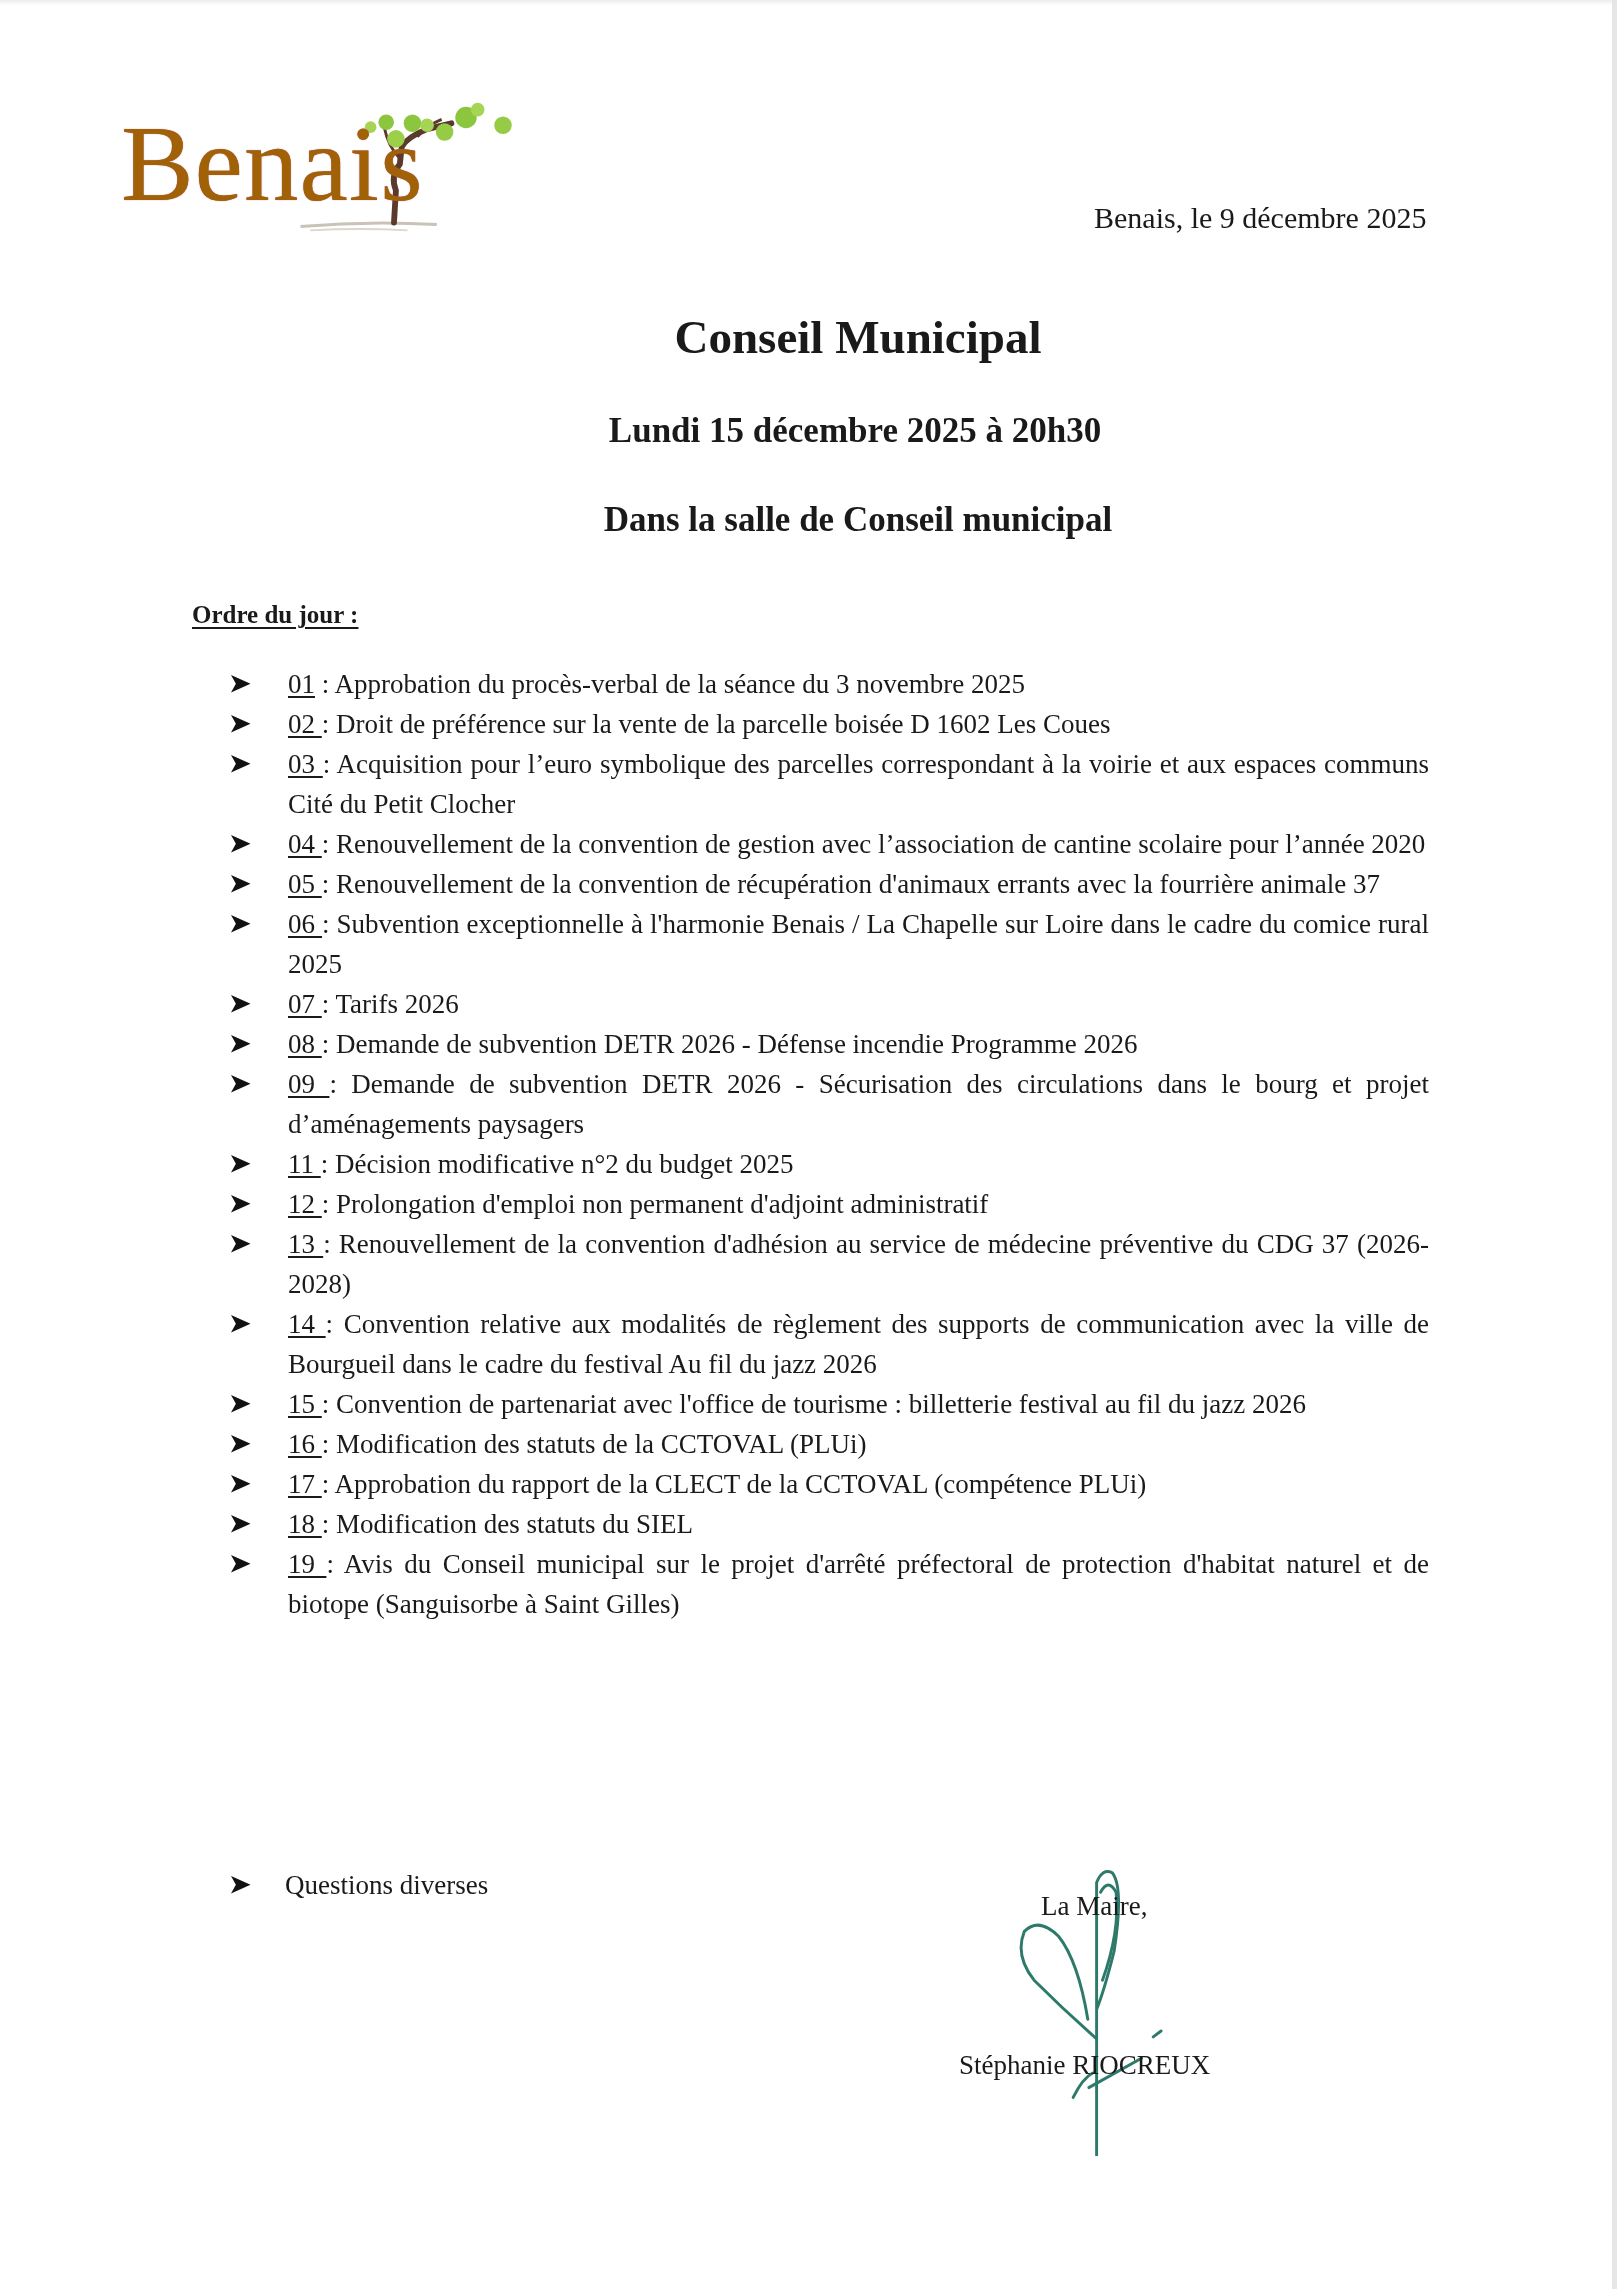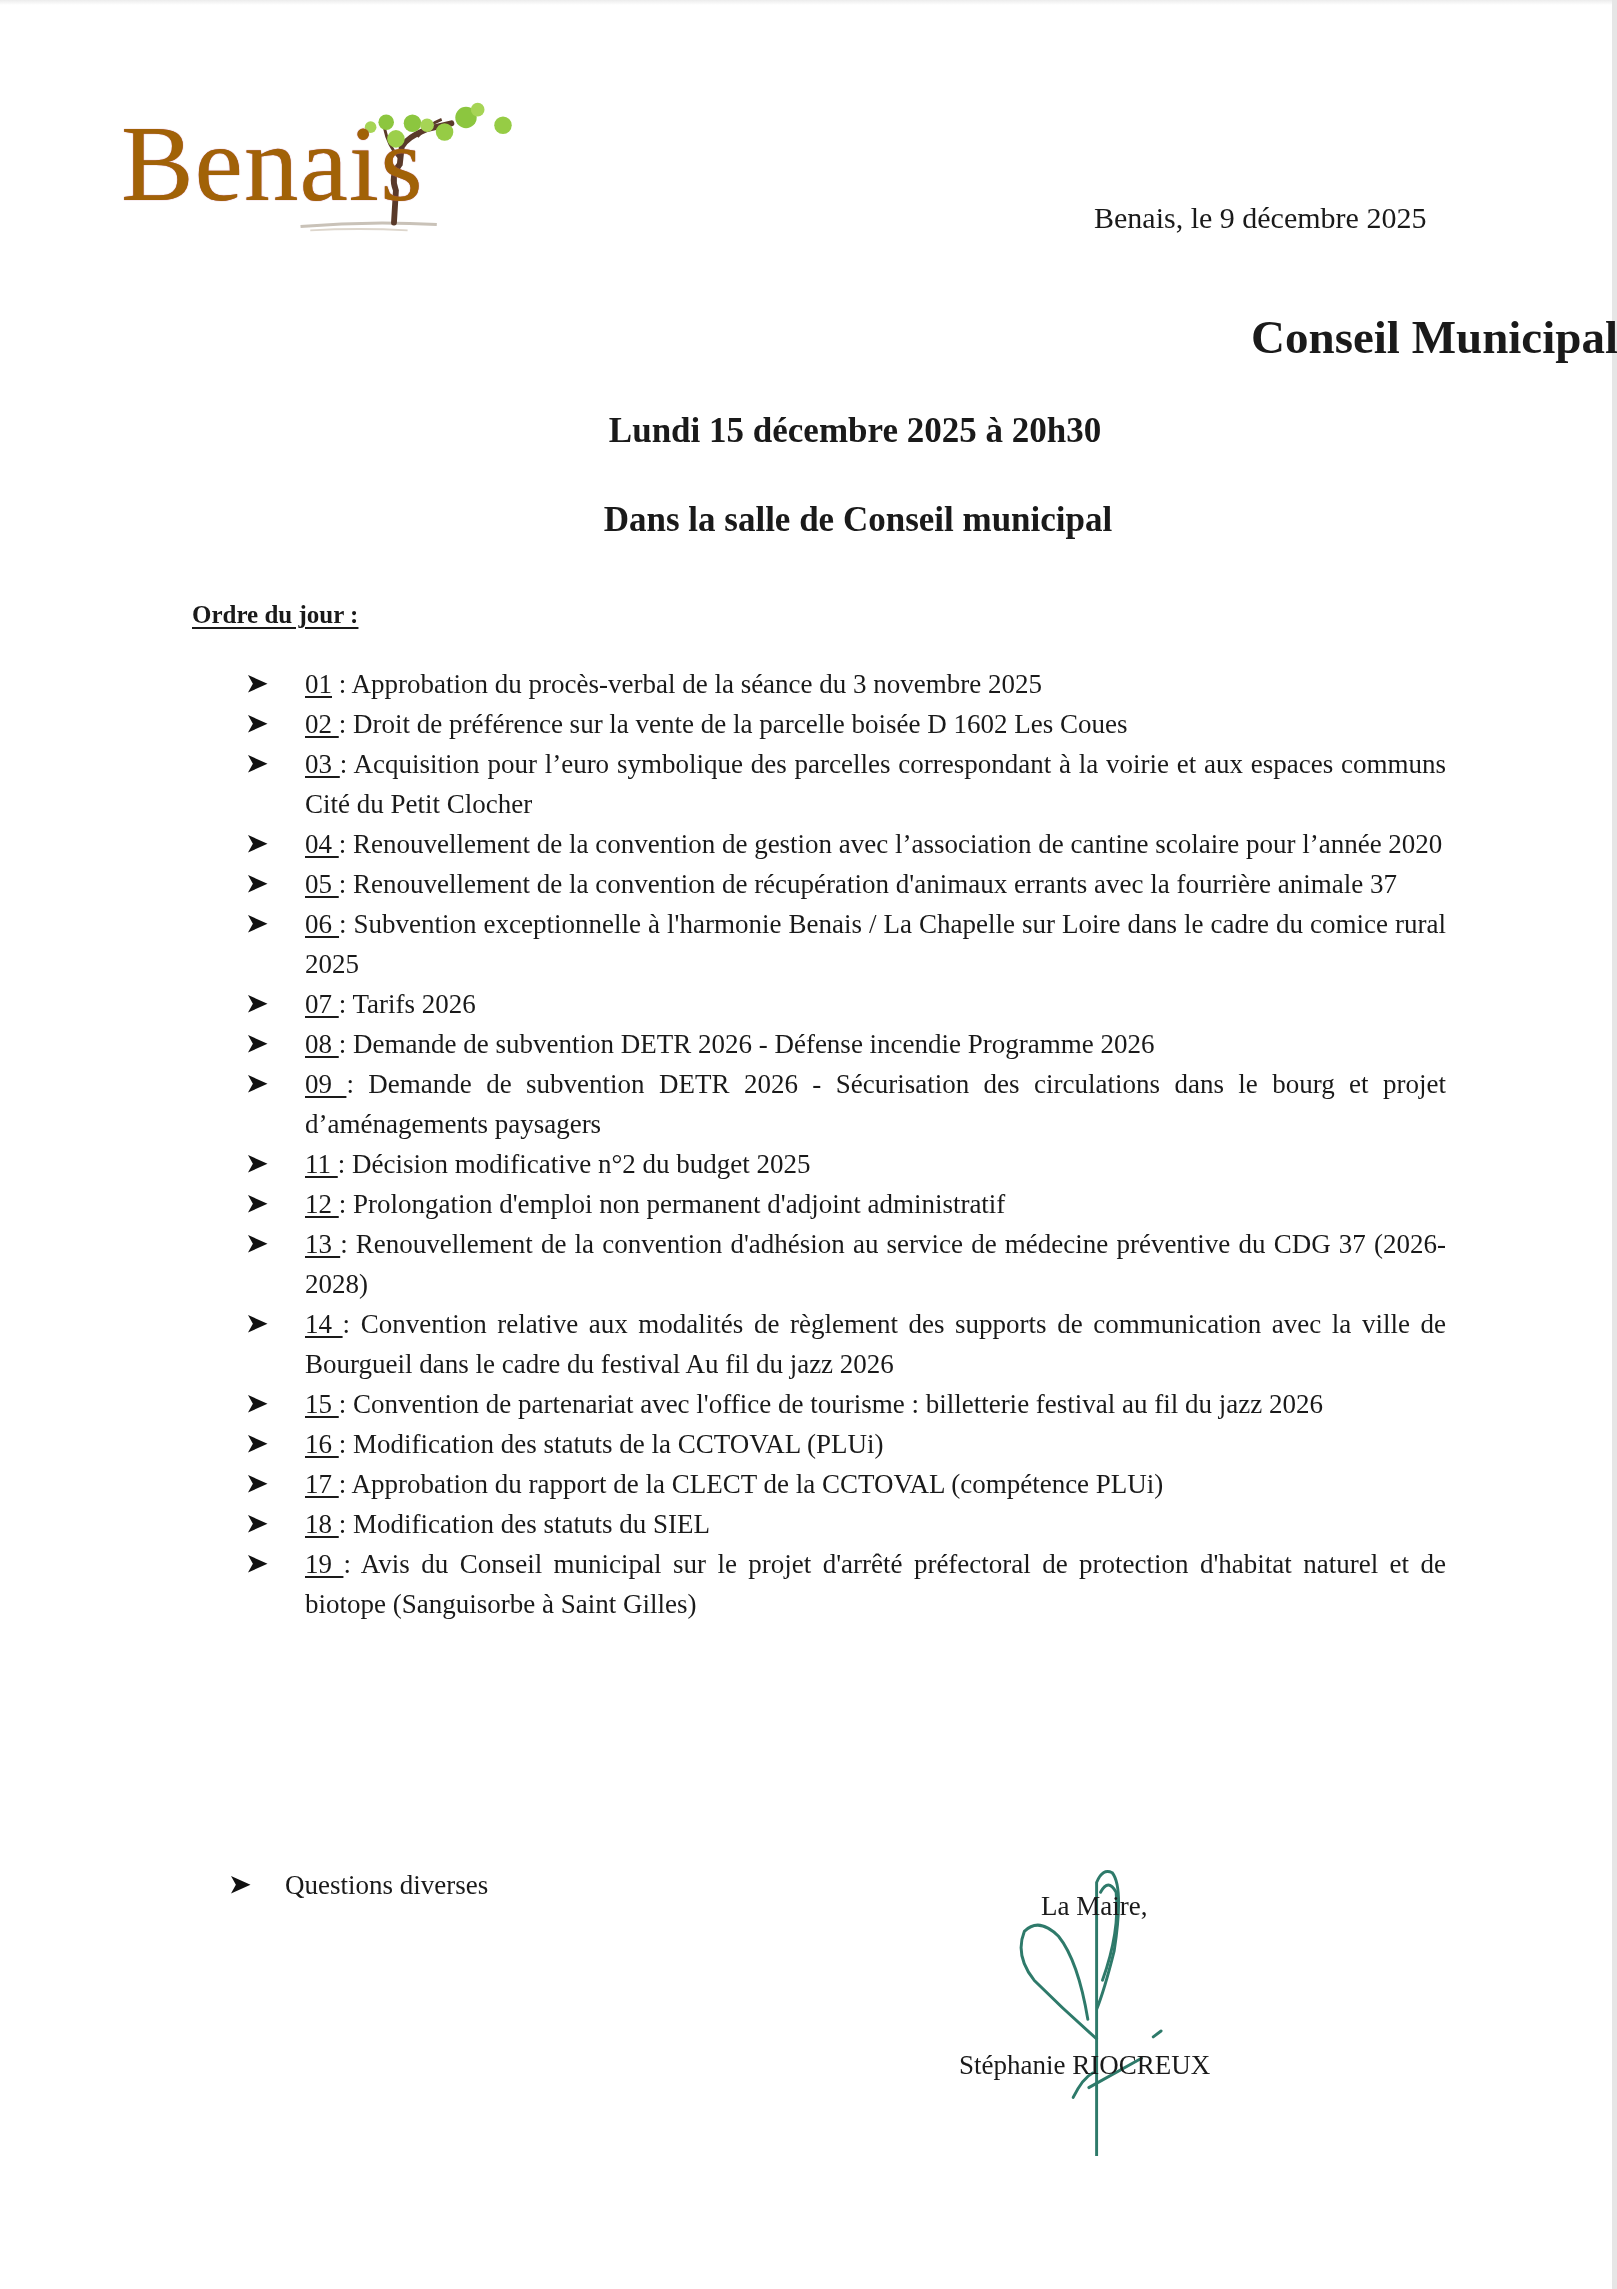--- a/index.html
+++ b/index.html
@@ -9,26 +9,26 @@
              background: linear-gradient(#ececec, #ffffff); }
   .rightstrip { position: absolute; left: 1612px; top: 0; width: 5.9px; height: 2290px;
                 background: #e6e6e6; }
   .logo { position: absolute; left: 115px; top: 98px; width: 410px; height: 146px; }
   .logo-word { position: absolute; left: 5.9px; top: 2px; font-family: "Liberation Serif", serif;
                font-size: 109px; line-height: 127px; color: #a16207; letter-spacing: 1px;
                text-shadow: 0 0 1px #b24a70; }
   .logo-tree { position: absolute; left: 0; top: 0; }
   .date { position: absolute; left: 1094px; top: 198px; font-size: 30px; line-height: 39px; white-space: nowrap; }
   .title { position: absolute; left: 0; width: 1618px; text-align: center; font-weight: bold; white-space: nowrap; }
-  .t1 { top: 310px; font-size: 47px; line-height: 55px; padding-left: 98px; box-sizing: border-box; text-align: right; }
+  .t1 { top: 310px; font-size: 47px; line-height: 55px; padding-left: 98px; box-sizing: border-box; }
   .t2 { top: 408px; font-size: 35px; line-height: 45px; padding-left: 92px; box-sizing: border-box; }
   .t3 { top: 497px; font-size: 35px; line-height: 45px; padding-left: 98px; box-sizing: border-box; }
   .ordre { position: absolute; left: 192px; top: 597px; font-size: 25px; line-height: 35px; font-weight: bold;
            text-decoration: underline; text-underline-offset: 3.9px; text-decoration-thickness: 2px; white-space: nowrap; }
-  .agenda { position: absolute; left: 17px; top: 664px; width: 1412px; margin: 0; padding: 0; list-style: none; }
+  .agenda { position: absolute; left: 0; top: 664px; width: 1412px; margin: 0; padding: 0; list-style: none; }
   .item { position: relative; padding-left: 288px; width: 1141px; font-size: 27px; line-height: 40px;
           text-align: justify; }
   .item .bullet { position: absolute; left: 230px; top: 9.8px; width: 21.5px; height: 19.5px; }
   .num { text-decoration: underline; text-underline-offset: 2.9px; }
   .questions { position: absolute; left: 0; top: 1846px; width: 1618px; margin-top: 19px; }
   .questions .item { padding-left: 285px; }
   .sig-title { position: absolute; left: 1041px; top: 1889px; font-size: 27px; line-height: 35px; white-space: nowrap; }
   .sig-name { position: absolute; left: 959px; top: 2048px; font-size: 27px; line-height: 35px; white-space: nowrap; }
   .signature { position: absolute; left: 995px; top: 1863px; width: 254px; height: 293px; }
 </style>

